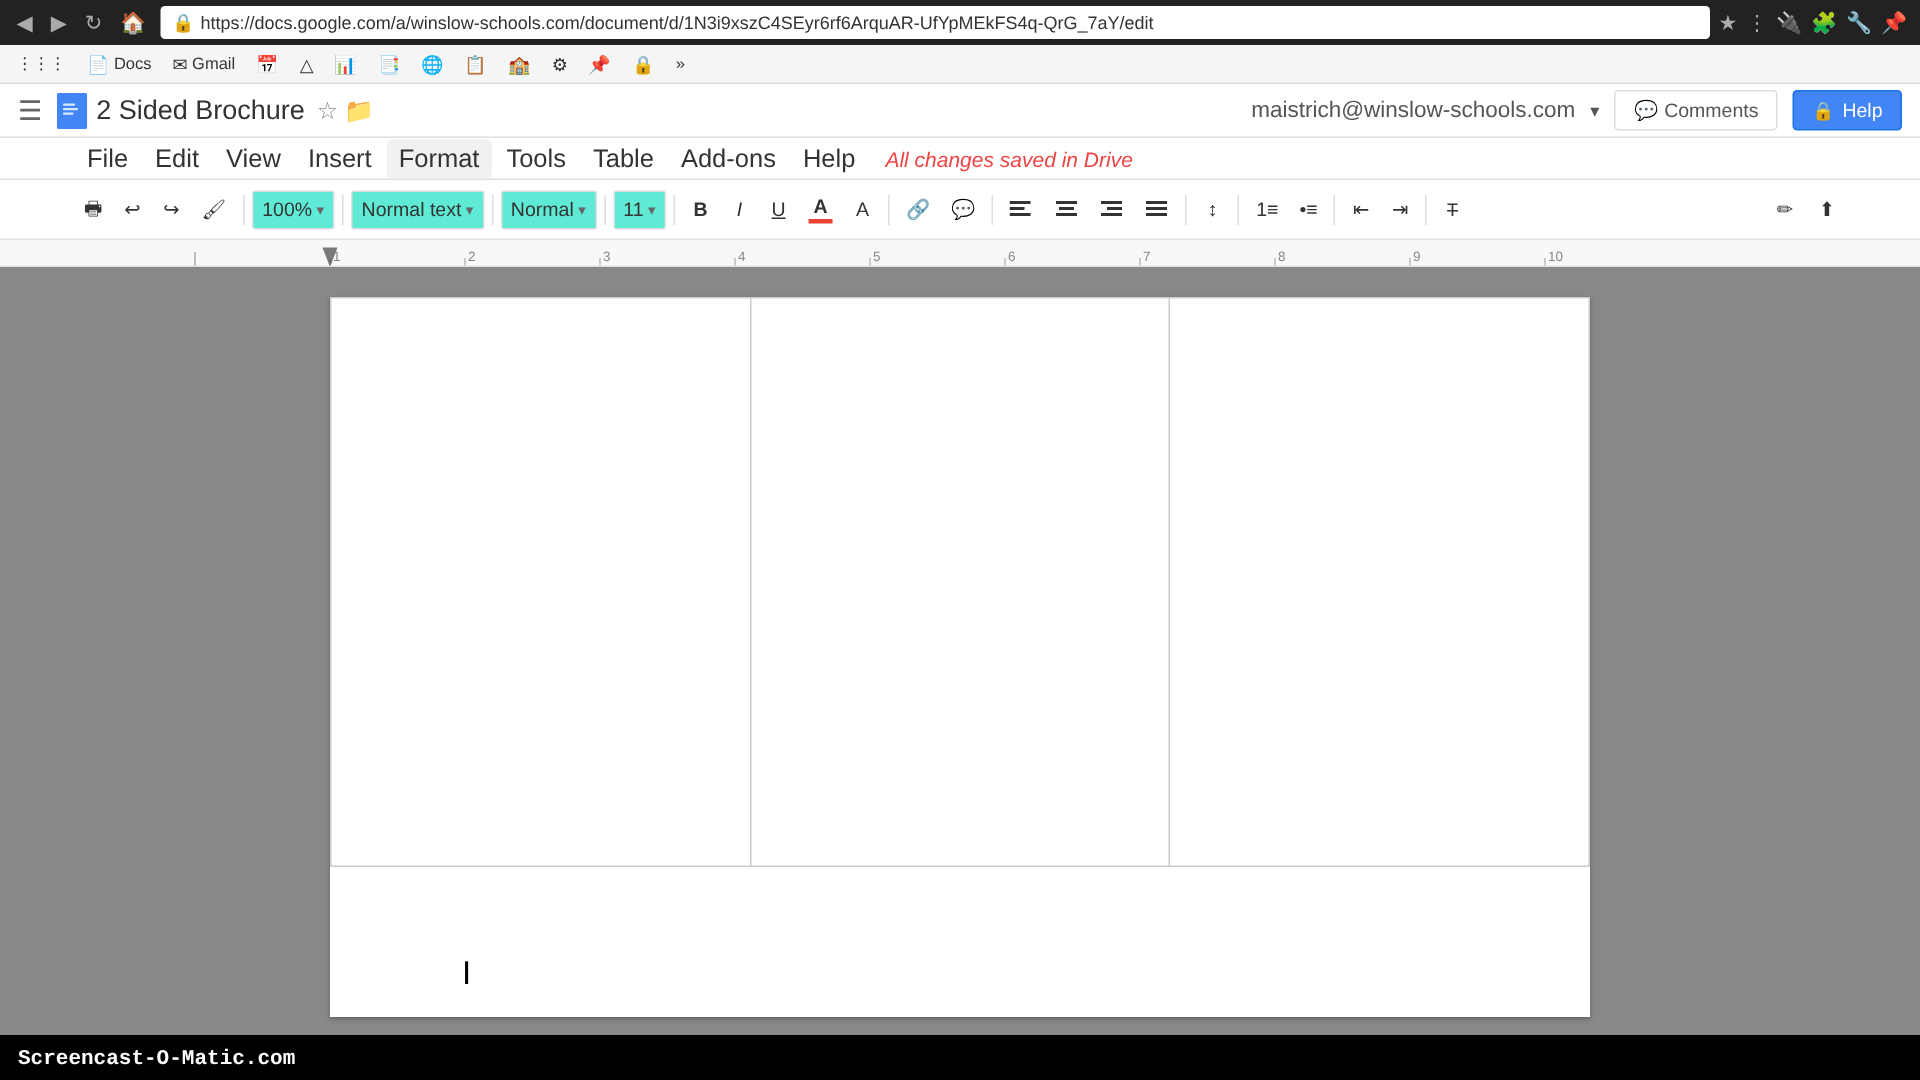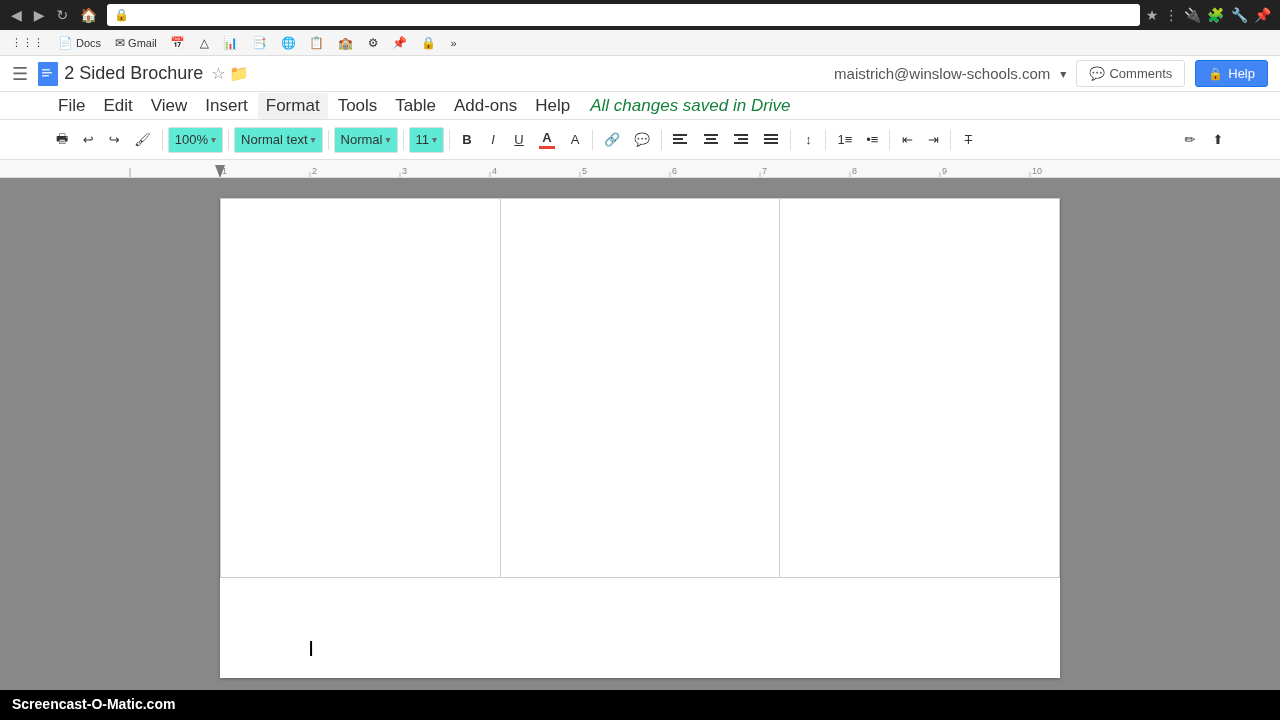--- a/index.html
+++ b/index.html
@@ -142,22 +142,22 @@
     }
     .menu-item {
       padding: 3px 8px;
       font-size: 17px;
       color: #333;
       cursor: pointer;
       border-radius: 3px;
     }
     .save-status {
       margin-left: 10px;
-      font-size: 17px;
-      color: #15803d;
+      font-size: 14px;
+      color: #ef4444;
       font-style: italic;
     }
 
     
     .toolbar {
       background: #fff;
       display: flex;
       align-items: center;
       padding: 4px 50px;
       border-bottom: 1px solid #e0e0e0;
@@ -254,21 +254,22 @@
       bottom: 0;
       left: 0;
       right: 0;
       background: #000;
       color: #fff;
       font-size: 14px;
       font-weight: bold;
       padding: 6px 12px;
       height: 30px;
       display: flex;
-      align-items: flex-start;
+      align-items: flex-end;
+      font-family: Liberation Mono, monospace;
     }
 
     
     .ruler-svg {
       width: 100%;
       height: 18px;
     }
 
     
     .menu-item.active {
@@ -294,20 +295,21 @@
 </head>
 <body>
 
 <div class="browser-chrome">
   <span class="browser-nav-btn">◀</span>
   <span class="browser-nav-btn">▶</span>
   <span class="browser-nav-btn">↻</span>
   <span class="browser-nav-btn">🏠</span>
   <div class="browser-address-bar">
     <span class="browser-lock-icon">🔒</span>
+    <span>https://docs.google.com/a/winslow-schools.com/document/d/1N3i9xszC4SEyr6rf6ArquAR-UfYpMEkFS4q-QrG_7aY/edit</span>
   </div>
   <div class="browser-actions">
     <span class="browser-action-icon">★</span>
     <span class="browser-action-icon">⋮</span>
     <span class="browser-action-icon">🔌</span>
     <span class="browser-action-icon">🧩</span>
     <span class="browser-action-icon">🔧</span>
     <span class="browser-action-icon">📌</span>
   </div>
 </div>

